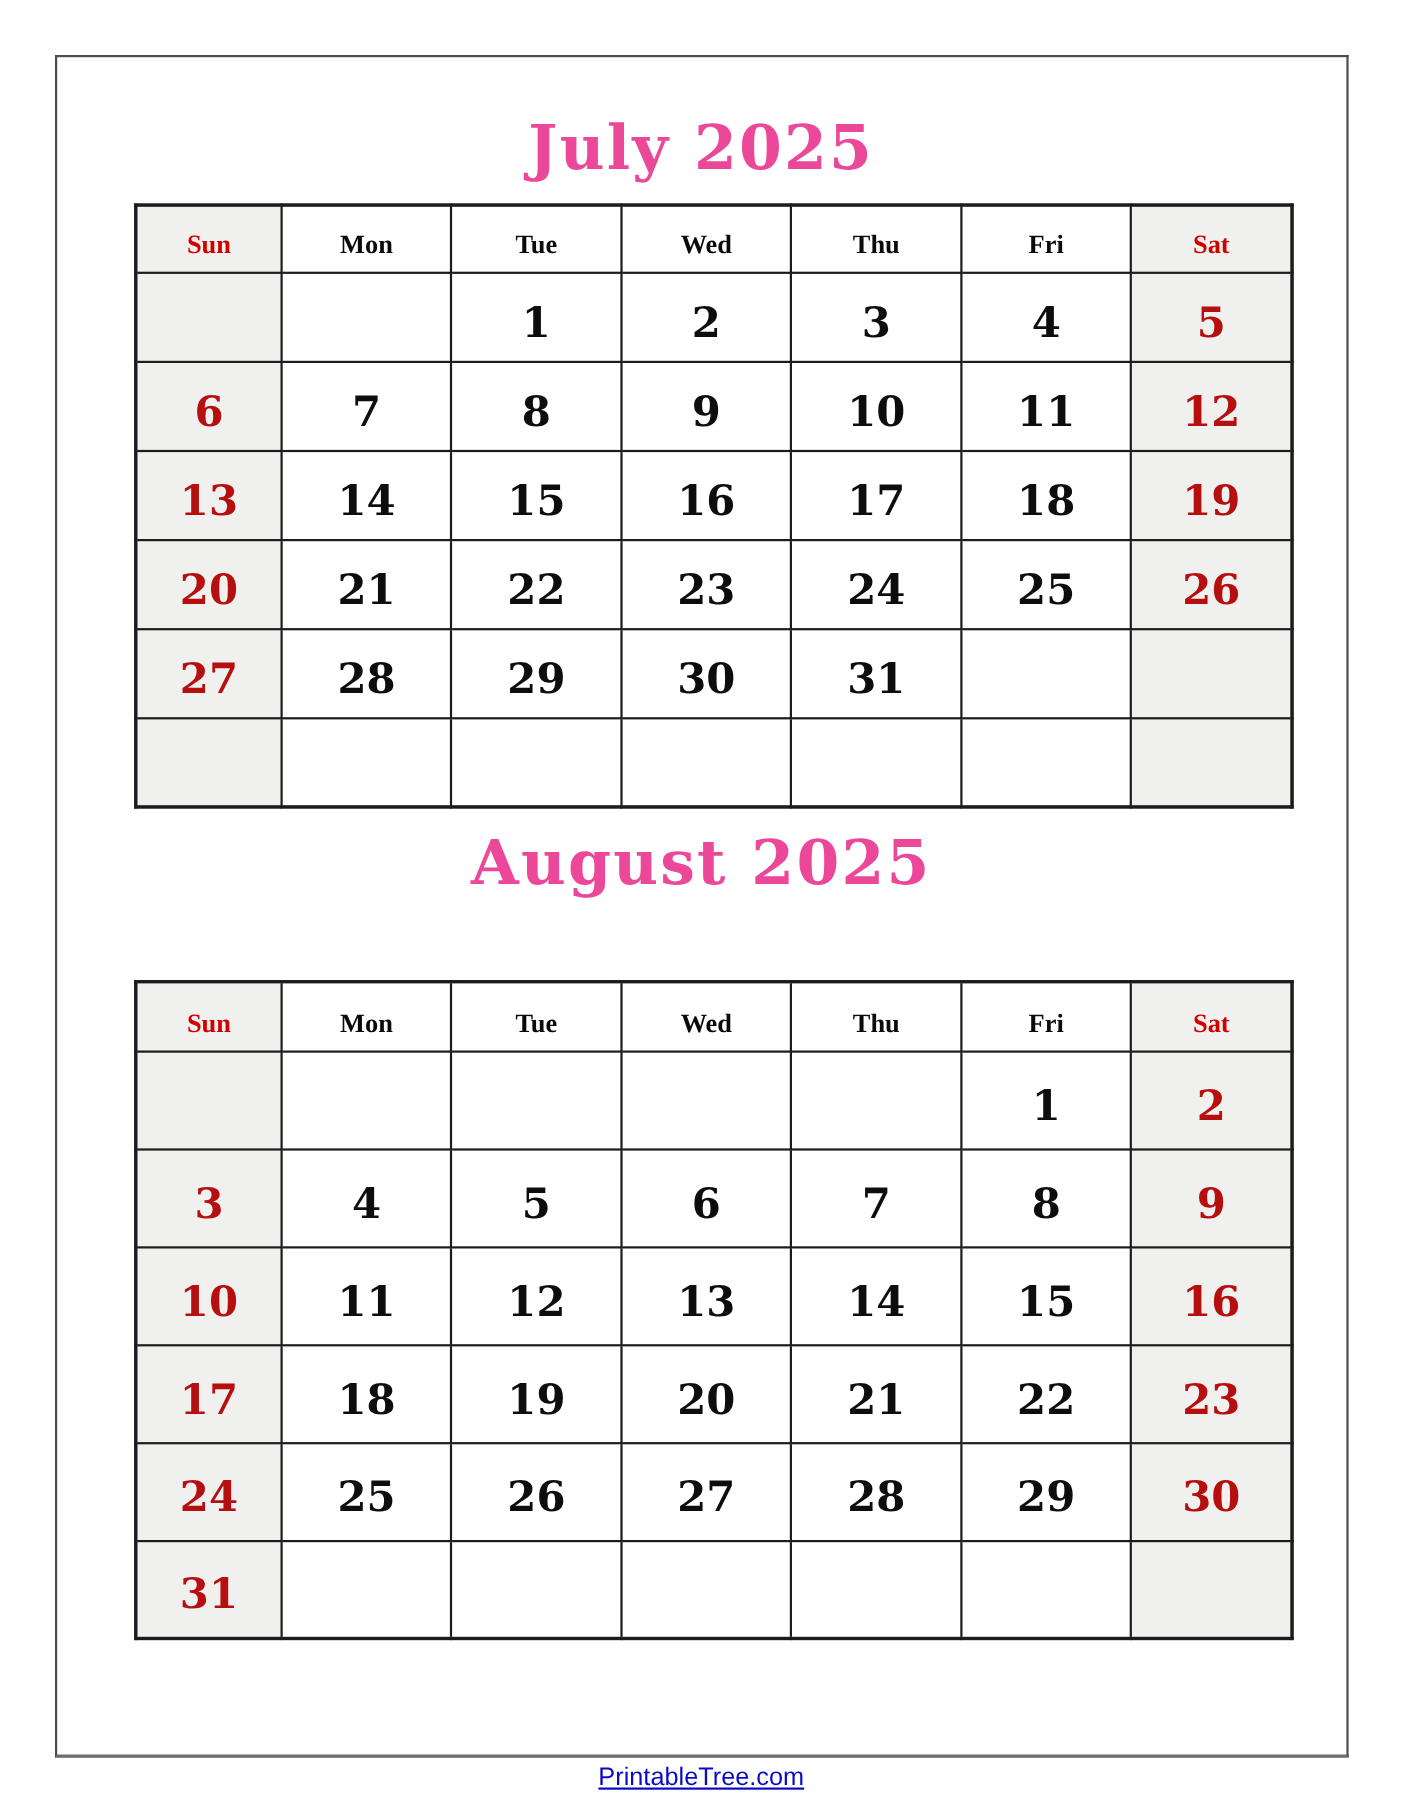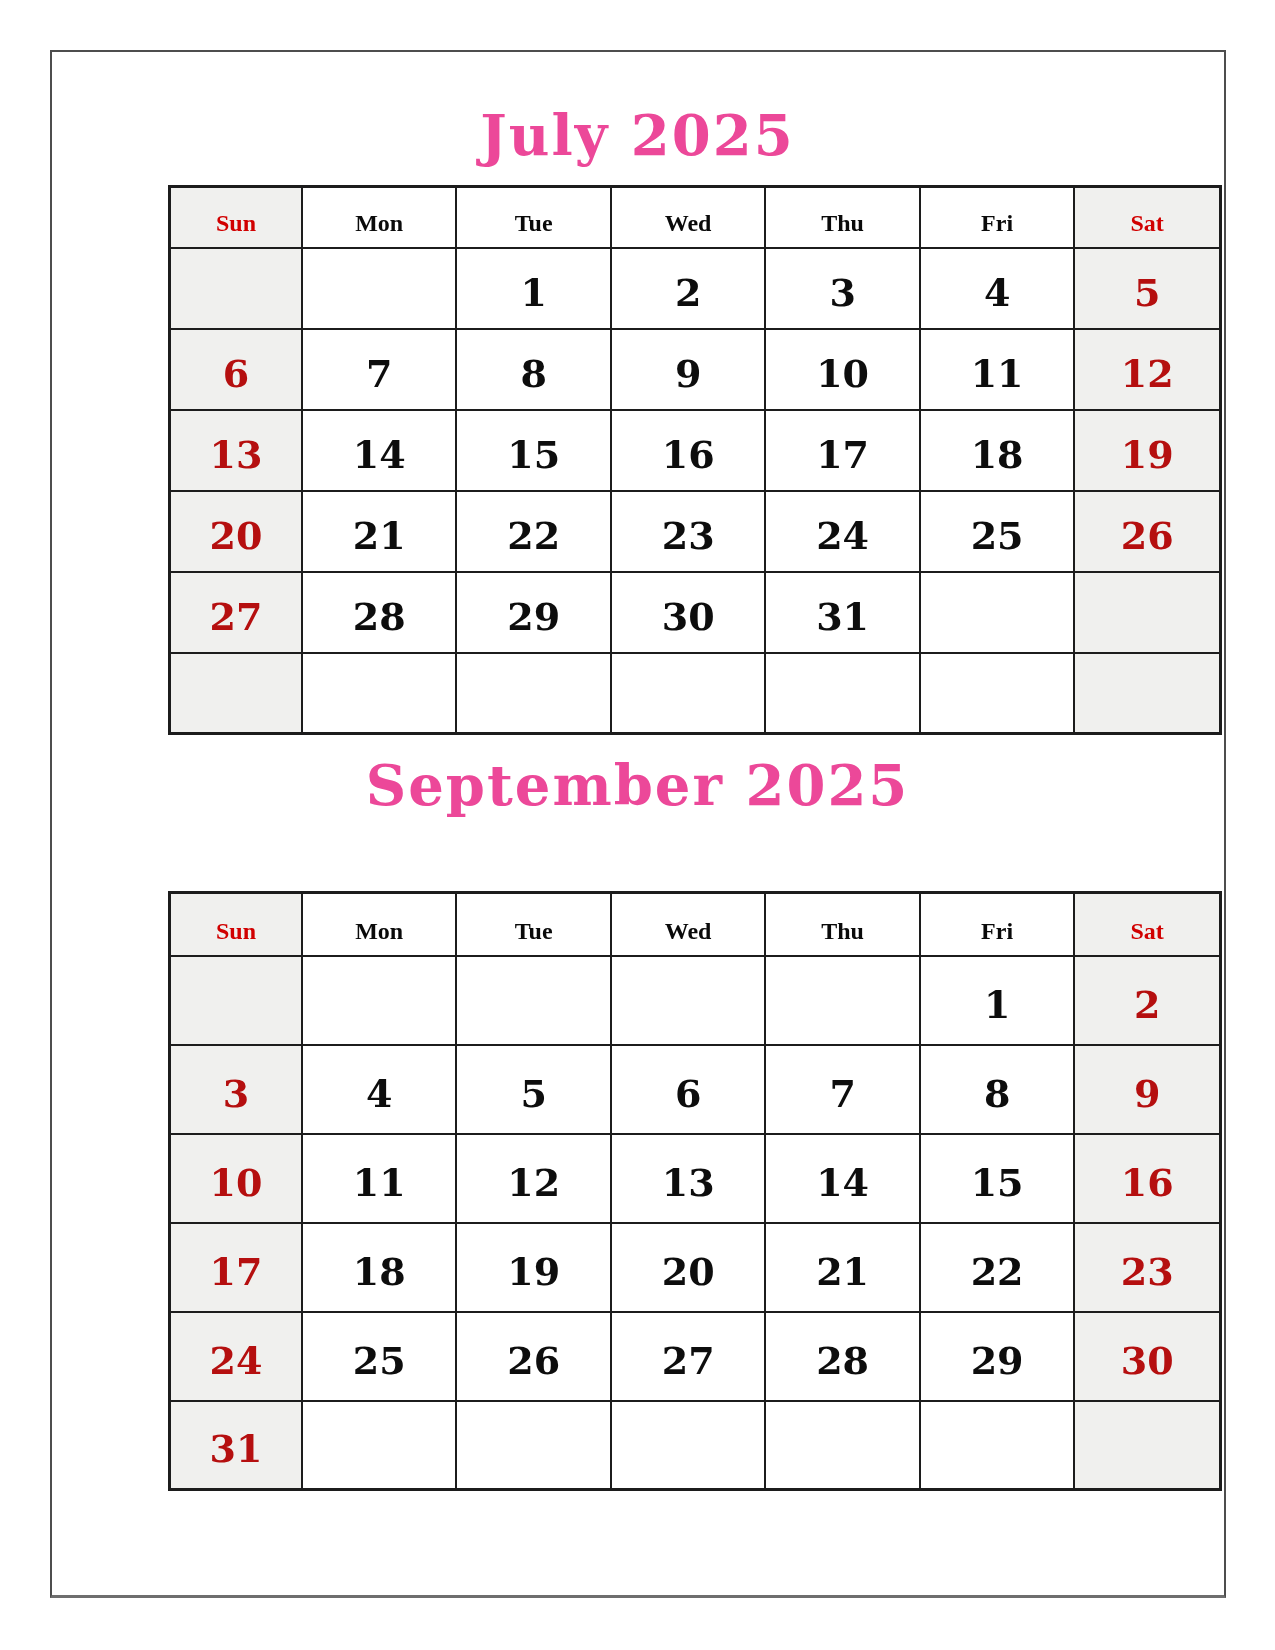--- a/index.html
+++ b/index.html
@@ -34,21 +34,20 @@
     letter-spacing:2px;
     color:#ec4899;
   }
   #title-0{top:102px;}
   #title-1{top:752px;}
   table.month-table{
     position:absolute;left:122px;width:1054px;
     border-collapse:collapse;
     table-layout:fixed;
     background:#4c1d95;
-    margin-left:46px;
   }
   #cal-0{top:185px;}
   #cal-1{top:891px;}
   table.month-table, table.month-table th, table.month-table td{
     border:2px solid var(--grid,#1c1c1c);
   }
   table.month-table{border-width:3px;}
   col.c-sun{width:12.6%;}
   col.c-sat{width:13.9%;}
   col.c-mid{width:14.7%;}
@@ -171,21 +170,21 @@
           <td class="day-c"></td>
           <td class="day-c"></td>
           <td class="day-c"></td>
           <td class="day-c"></td>
           <td class="day-c"></td>
           <td class="day-c we"></td>
         </tr>
       </tbody>
   </table>
 
-  <h1 class="month-title" id="title-1">September 2025</h1>
+  <h1 class="month-title" id="title-1">August 2025</h1>
 
   <table class="month-table" id="cal-1">
     <colgroup>
       <col class="c-sun">
         <col class="c-mid">
         <col class="c-mid">
         <col class="c-mid">
       <col class="c-mid">
         <col class="c-mid">
         <col class="c-sat">
@@ -252,13 +251,16 @@
           <td class="day-c"></td>
           <td class="day-c"></td>
           <td class="day-c"></td>
           <td class="day-c"></td>
           <td class="day-c"></td>
           <td class="day-c we"></td>
         </tr>
       </tbody>
   </table>
 
+  <div class="footer">
+    <a>PrintableTree.com</a>
+  </div>
 </div>
 
 </body></html>

